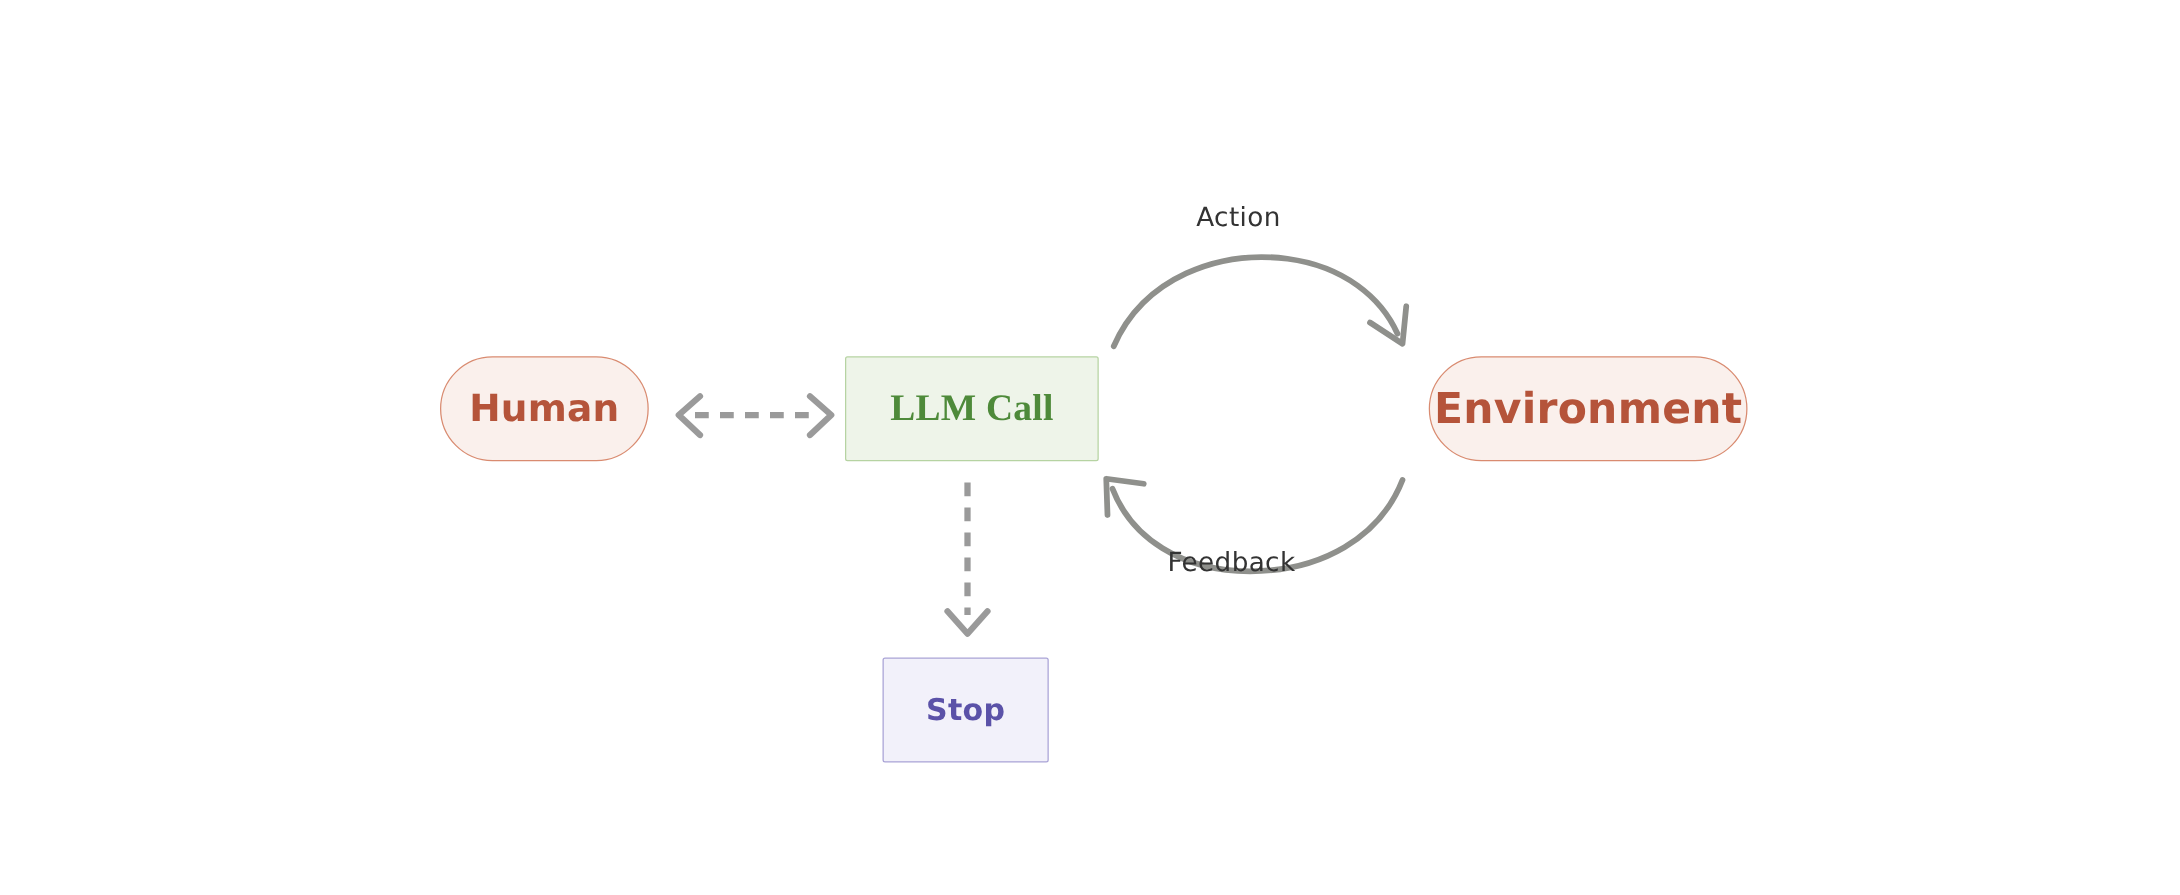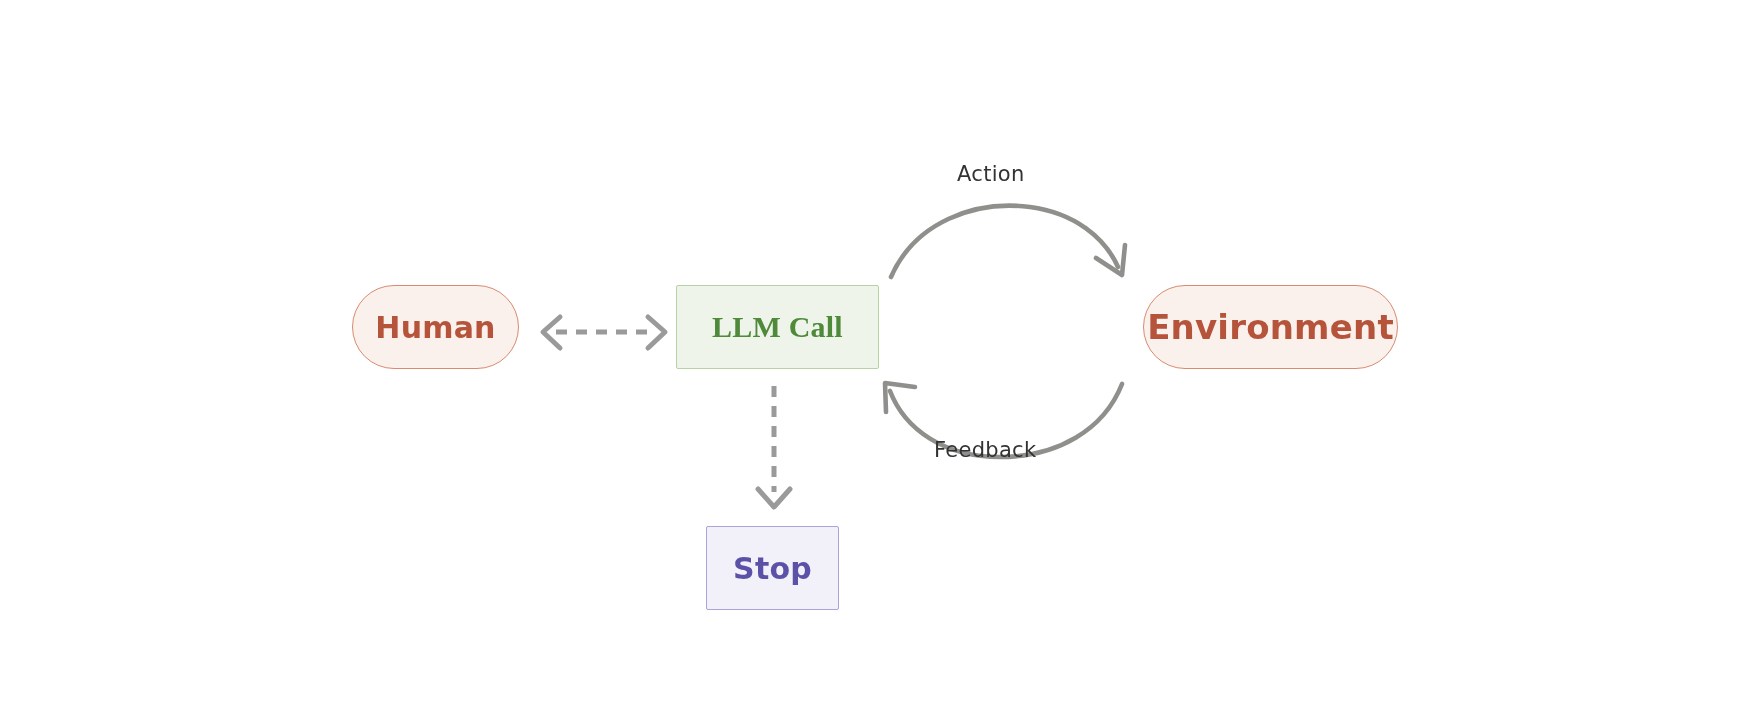--- a/index.html
+++ b/index.html
@@ -84,21 +84,21 @@
   
   .node-stop {
     left: 706px;
     top: 526px;
     width: 133px;
     height: 84px;
     border: 1.7px solid #a9a3d6;
     border-radius: 2px;
     background: #f2f1fa;
     color: #5b52a8;
-    font-size: 30px;
+    font-size: 24px;
   }
 
   
   .edge-label {
     position: absolute;
     color: #333333;
     font-size: 21px;
     font-weight: normal;
     white-space: nowrap;
     letter-spacing: 0.3px;

